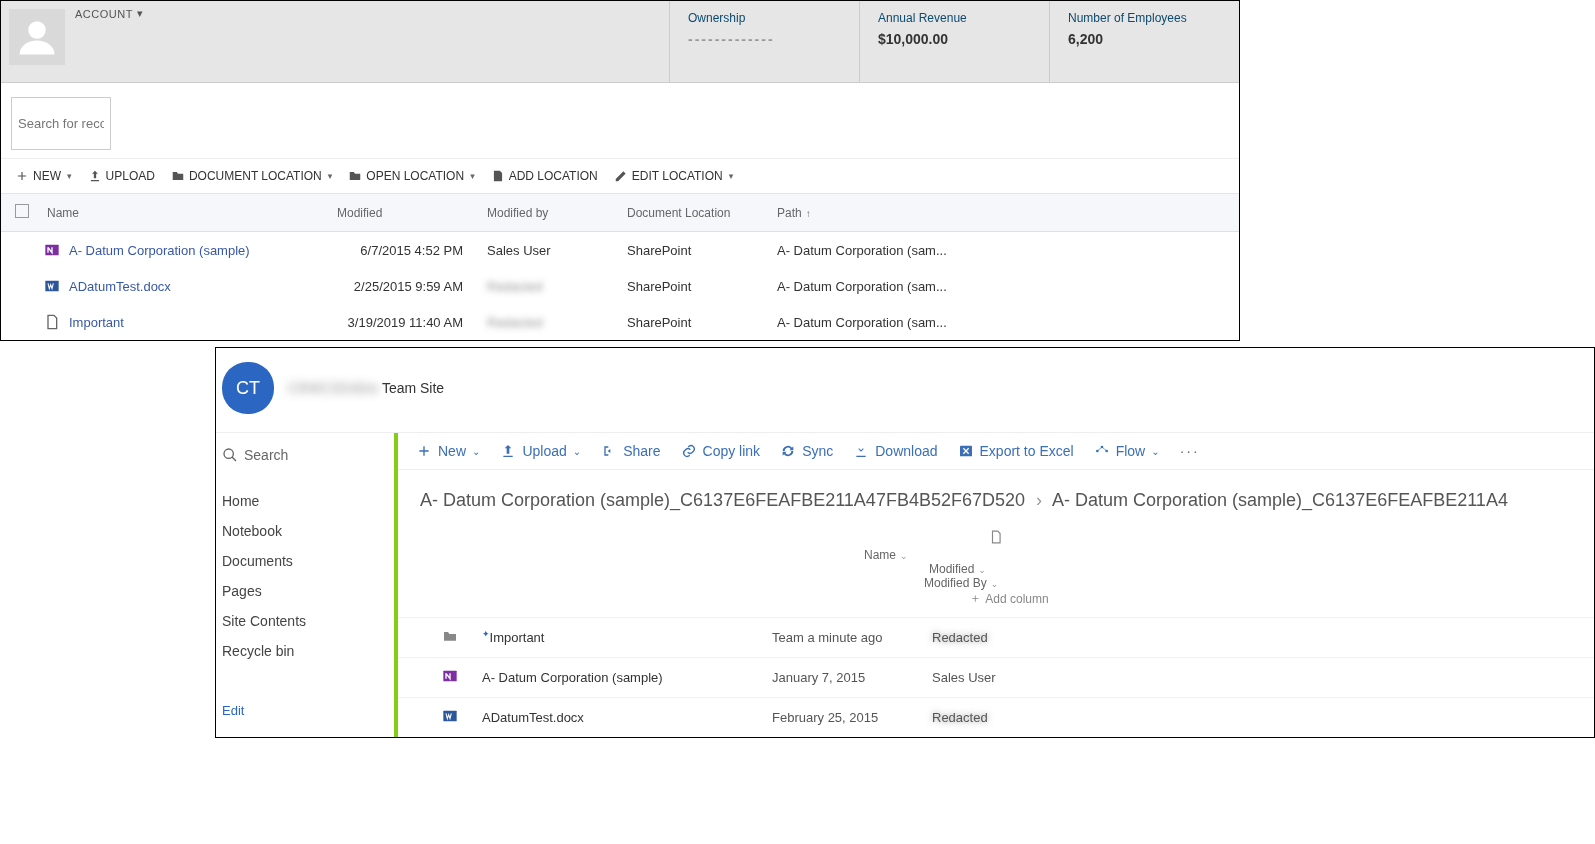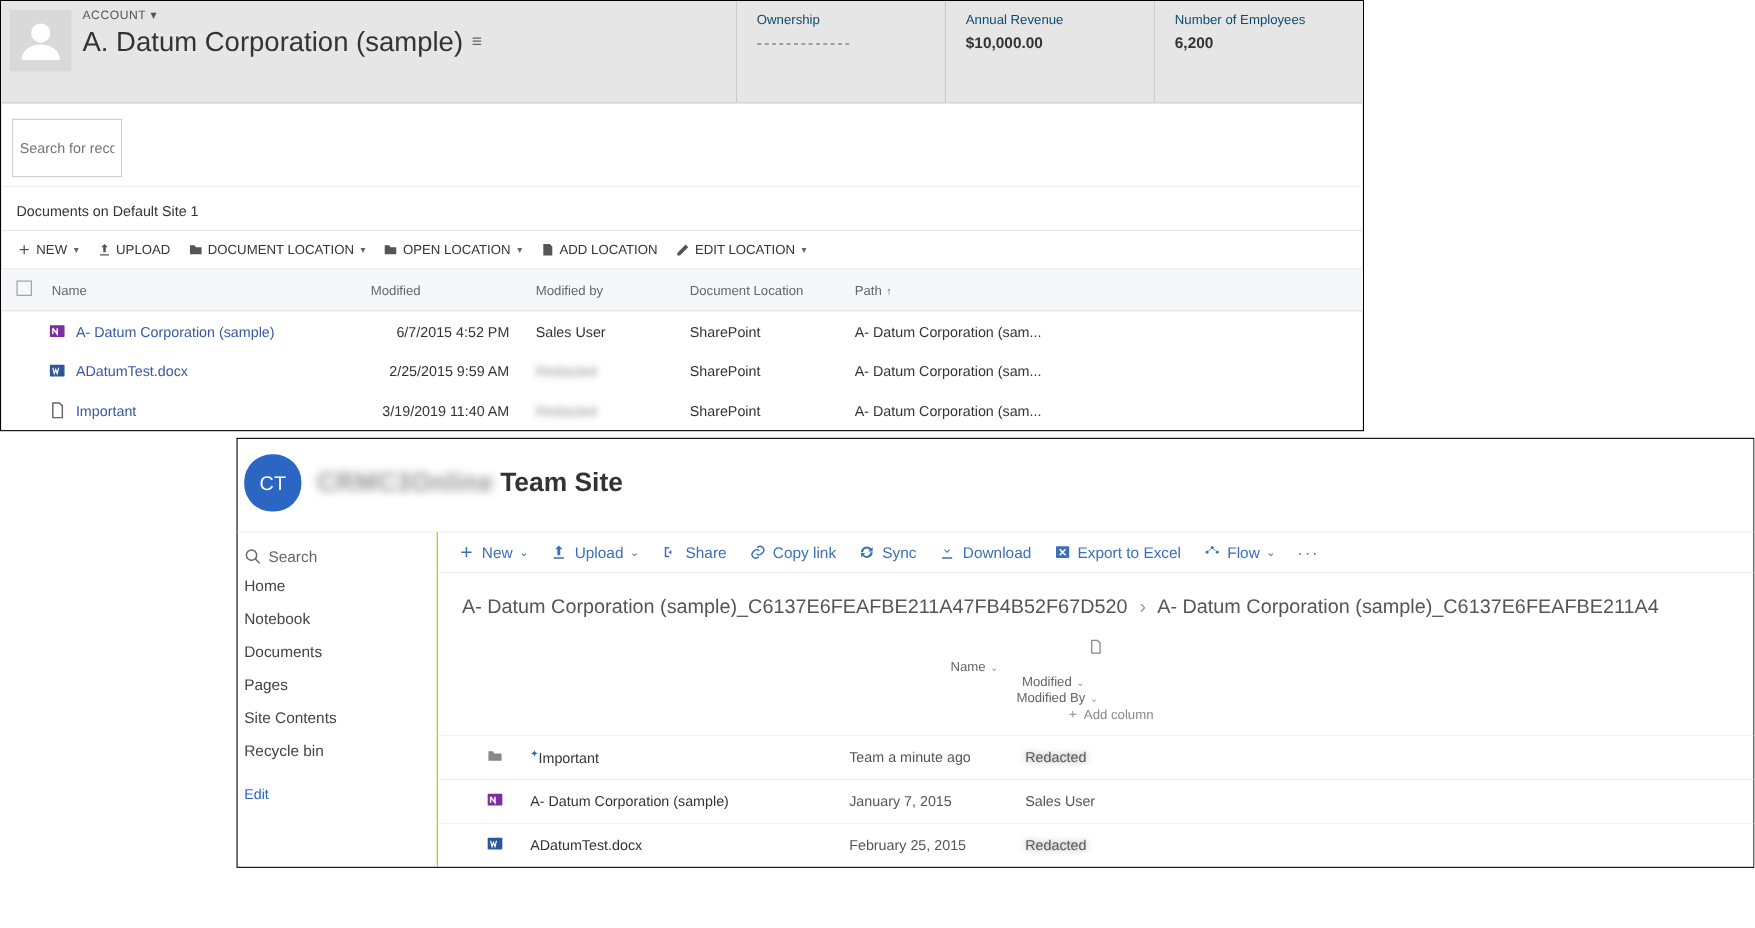--- a/index.html
+++ b/index.html
@@ -1,20 +1,20 @@
 <!DOCTYPE html>
 <html><head>
 <meta charset="utf-8">
 <style>
 * { box-sizing: border-box; margin: 0; padding: 0; }
 body { font-family: "Segoe UI", Tahoma, sans-serif; font-size: 13px; color: #333; background: #fff; }
 
 
 .crm-panel { border: 1px solid #000; width: 1240px; margin: 0; }
-.crm-header { background: #e6e6e6; display: flex; align-items: stretch; height: 93px; border-bottom: 1px solid #ccc; }
+.crm-header { background: #e6e6e6; display: flex; align-items: stretch; height: 82px; border-bottom: 1px solid #ccc; }
 .avatar-box { width: 56px; height: 56px; background: #d9d9d9; margin: 8px 6px 0 8px; display:flex; align-items:center; justify-content:center;}
 .avatar-box svg { width:42px; height:42px; fill:#fff;}
 .crm-title-area { flex: 1; padding: 6px 8px 0 4px; }
 .account-label { font-size: 11px; letter-spacing: .5px; color:#555; display:flex; align-items:center; gap:4px; cursor:pointer;}
 .record-title { font-size: 25px; font-weight: 300; color:#333; margin-top:4px; display:flex; align-items:center; gap:8px;}
 .record-title .icon { font-size:16px; color:#666;}
 .stat-cell { border-left: 1px solid #ccc; padding: 10px 18px; min-width: 190px; }
 .stat-cell .label { font-size: 12px; color:#0c4a6e;}
 .stat-cell .value { font-size: 14px; color:#333; font-weight:600; margin-top:6px;}
 .stat-cell .empty { color:#999; letter-spacing:2px;}
@@ -50,25 +50,25 @@
 
 .icon-onenote{ width:16px; height:16px; display:inline-block;}
 .icon-word   { width:16px; height:16px; display:inline-block;}
 .icon-page   { width:16px; height:16px; display:inline-block;}
 .icon-folder { width:16px; height:16px; display:inline-block;}
 
 
 .sp-panel { border:1px solid #000; width:1380px; margin-left:215px; margin-top:6px; font-size:14px; color:#333;}
 .sp-header { display:flex; align-items:center; padding:14px 8px 18px 6px; gap:14px; border-bottom:1px solid #eee;}
 .sp-tile { width:52px; height:52px; background:#2b66c2; color:#fff; display:flex; align-items:center; justify-content:center; font-size:18px; font-weight:400;border-radius:25px;}
-.sp-site-line { font-size:24px; font-weight:700;}
+.sp-site-line { font-size:14px; font-weight:400;}
 .sp-site-line .blur2{ color:transparent; text-shadow:0 0 8px rgba(120,120,120,.8);}
 
 .sp-body { display:flex;}
-.sp-left { width:182px; padding:14px 10px 8px 6px; font-size:14px; color:#444; display:flex; flex-direction:column; gap:10px; border-right:1px solid #84cc16;}
+.sp-left { width:182px; padding:14px 10px 8px 6px; font-size:14px; color:#444; display:flex; flex-direction:column; gap:30px; border-right:4px solid #84cc16;}
 .sp-left .search-row{ display:flex; align-items:center; gap:6px; color:#666; font-size:14px;}
 .sp-left .nav-item{ cursor:pointer;}
 .sp-left .edit{ color:#2b66c2; font-size:13px;}
 
 .sp-main { flex:1; }
 .sp-cmdbar{ display:flex; align-items:center; gap:20px; padding:10px 18px; color:#3b6fb6; font-size:14px; border-bottom:1px solid #eee;}
 .sp-cmdbar .cmd{ display:flex; align-items:center; gap:6px; cursor:pointer;}
 .sp-cmdbar svg{ width:16px; height:16px; fill:#3b6fb6;}
 .sp-cmdbar .more{ color:#666; letter-spacing:2px; cursor:pointer;}
 
@@ -102,44 +102,39 @@
       <svg viewBox="0 0 24 24">
           <circle cx="12" cy="8" r="5"></circle>
           <path d="M2 22c0-5 5-8 10-8s10 3 10 8z"></path>
         </svg>
     </div>
     <div class="crm-title-area">
       <div class="account-label">
         <span>ACCOUNT</span>
         <span>▾</span>
       </div>
-      <div class="record-title">
-        <span>A. Datum Corporation (sample)</span>
-        <span class="icon">≡</span>
-      </div>
     </div>
     <div class="stat-cell">
       <div class="label">Ownership</div>
       <div class="value empty">-------------</div>
     </div>
     <div class="stat-cell">
       <div class="label">Annual Revenue</div>
       <div class="value">$10,000.00</div>
     </div>
     <div class="stat-cell">
       <div class="label">Number of Employees</div>
       <div class="value">6,200</div>
     </div>
   </div>
 
   <div class="subgrid-header">
     <input class="search-box" placeholder="Search for reco" style="">
   </div>
 
-  <div class="subgrid-subtitle">Documents on Default Site 1</div>
 
   <div class="toolbar">
     <div class="btn">
       <svg viewBox="0 0 24 24">
           <path d="M11 5h2v14h-2zM5 11h14v2H5z"></path>
         </svg>
       <span>NEW</span>
         <span class="caret">▾</span>
     </div>
     <div class="btn">

